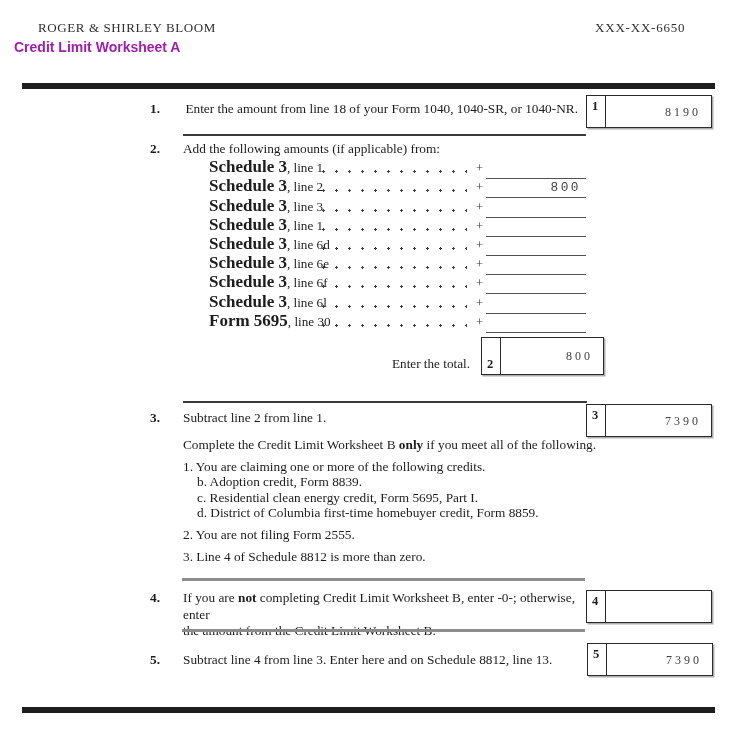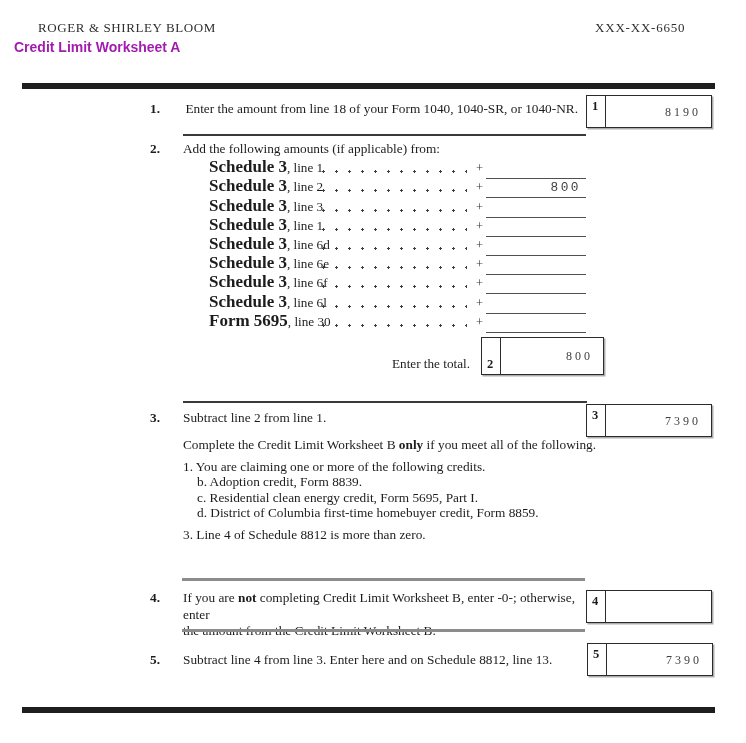--- a/index.html
+++ b/index.html
@@ -168,20 +168,21 @@
   </div>
 
   <div class="note">
     <div class="blk"><span>Complete the Credit Limit Worksheet B </span><b>only</b><span> if you meet all of the following.</span></div>
     <div>1. You are claiming one or more of the following credits.</div>
     <div class="subs">
       <div>b. Adoption credit, Form 8839.</div>
       <div>c. Residential clean energy credit, Form 5695, Part I.</div>
       <div>d. District of Columbia first-time homebuyer credit, Form 8859.</div>
     </div>
+    <div class="gap">2. You are not filing Form 2555.</div>
     <div class="gap">3. Line 4 of Schedule 8812 is more than zero.</div>
   </div>
 
   <div class="hr gray" style="left:182px;top:578px;width:403px;"></div>
 
   <div class="linenum" style="top:590px;">4.</div>
   <div class="ltext" style="top:590px;width:404px;">
     <div><span>If you are </span><b>not</b><span> completing Credit Limit Worksheet B, enter -0-; otherwise, enter</span></div>
     <div>the amount from the Credit Limit Worksheet B.</div>
   </div>

